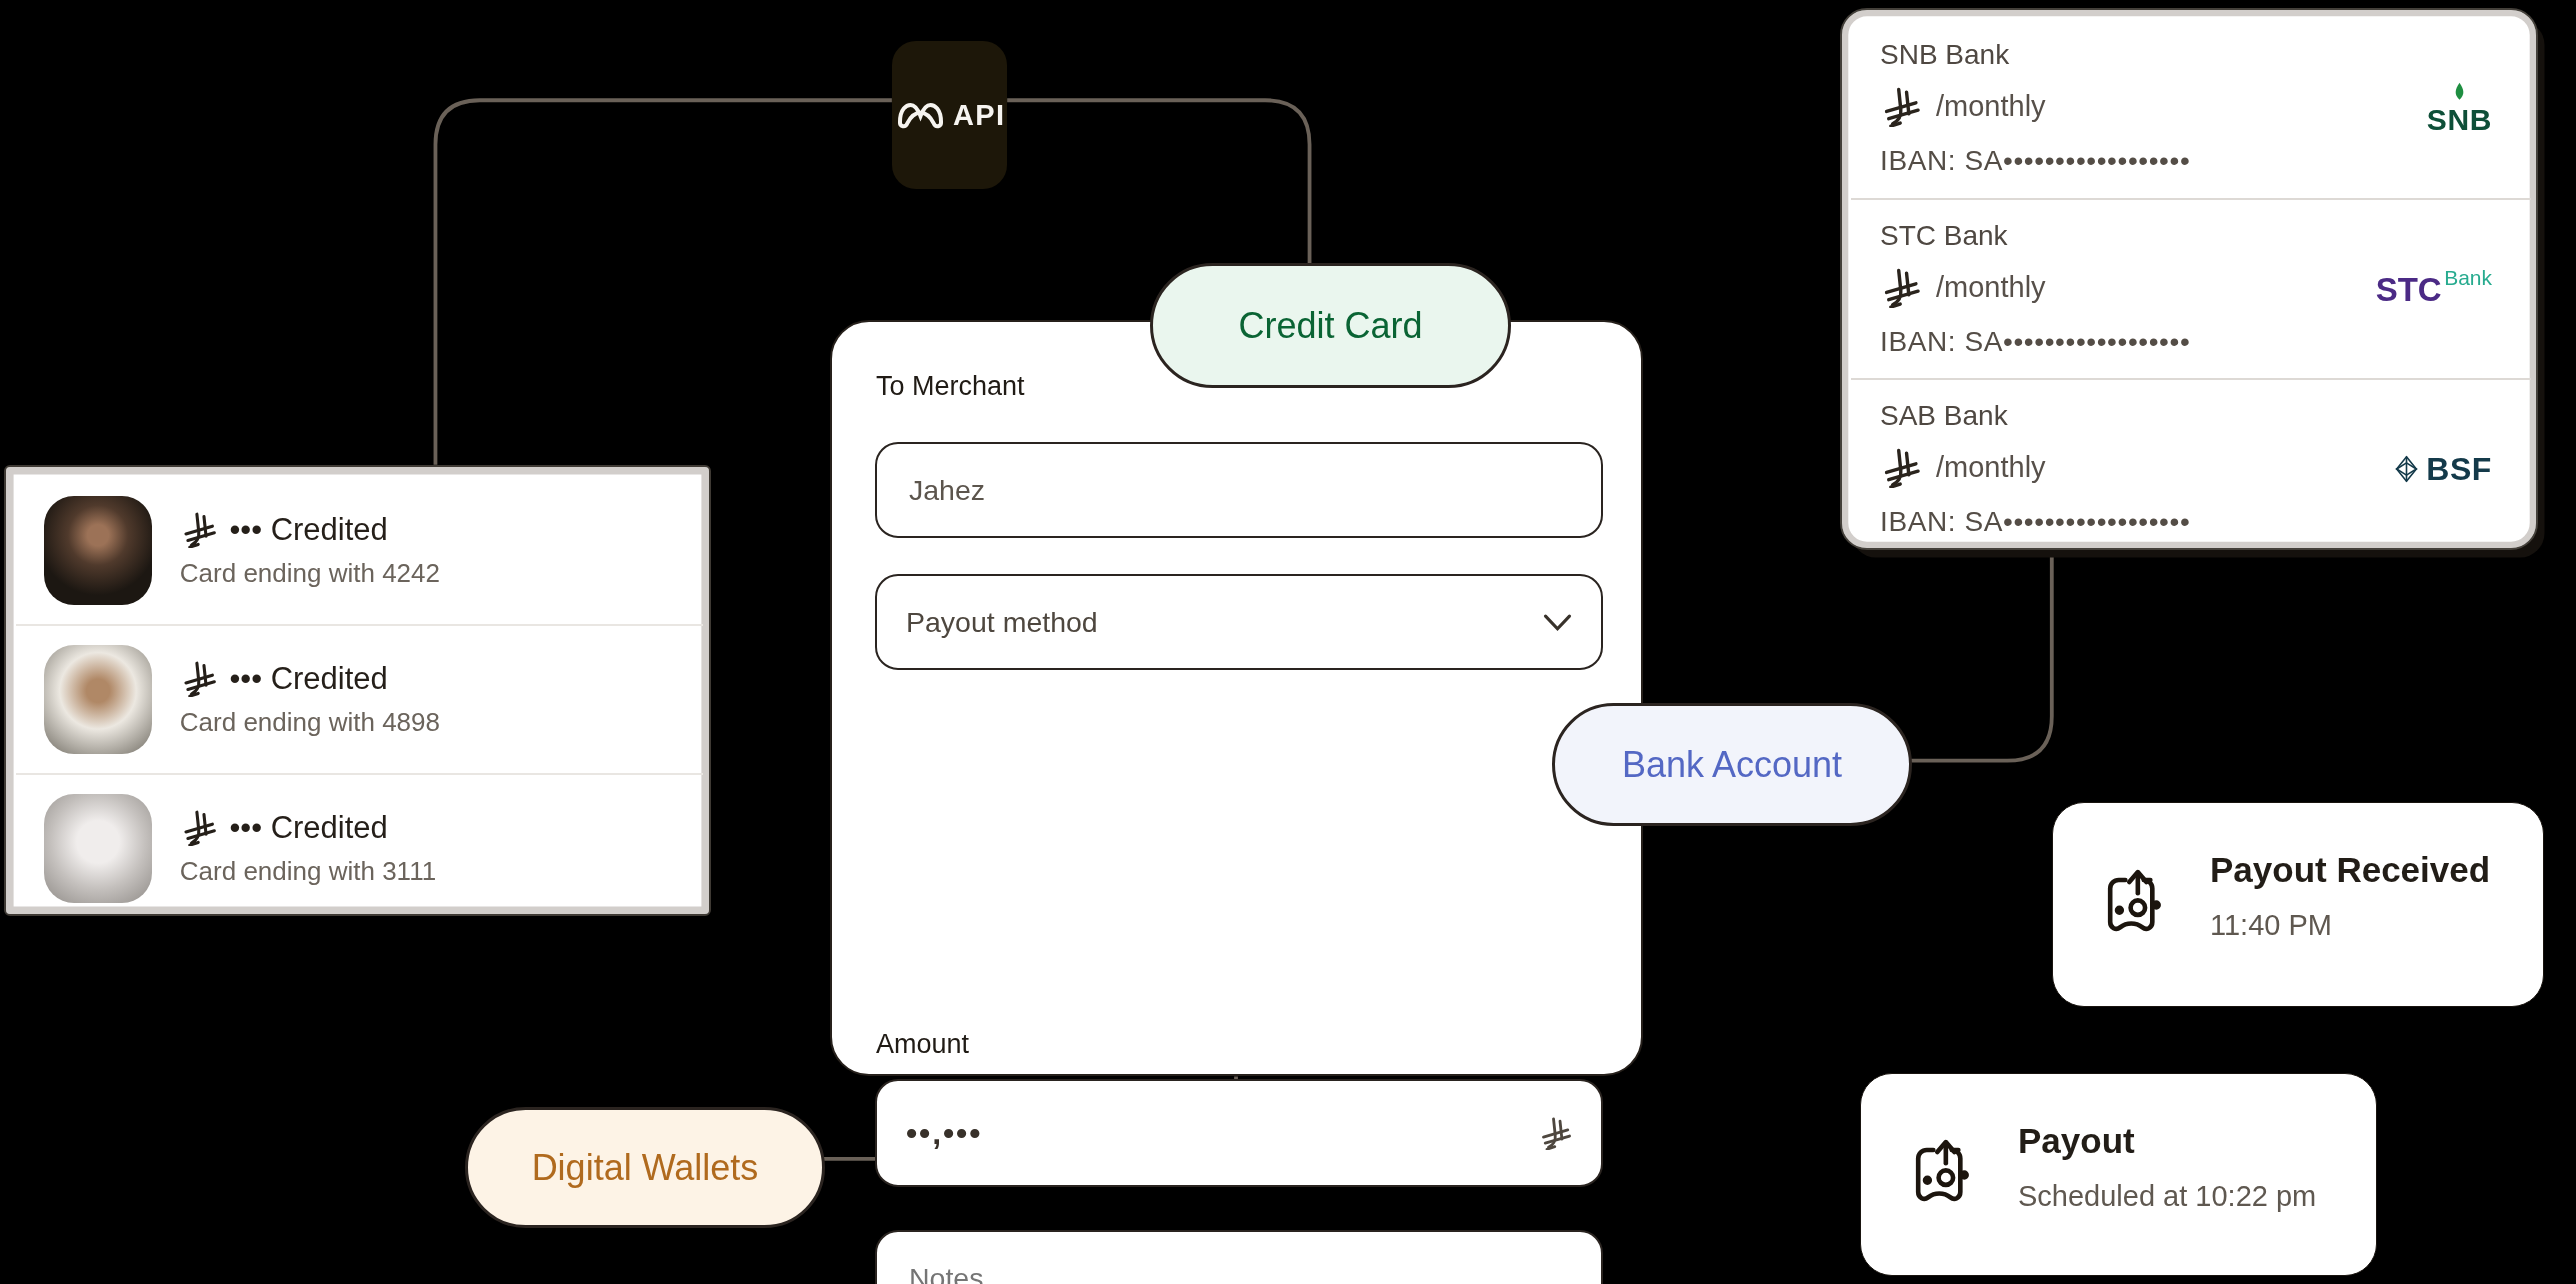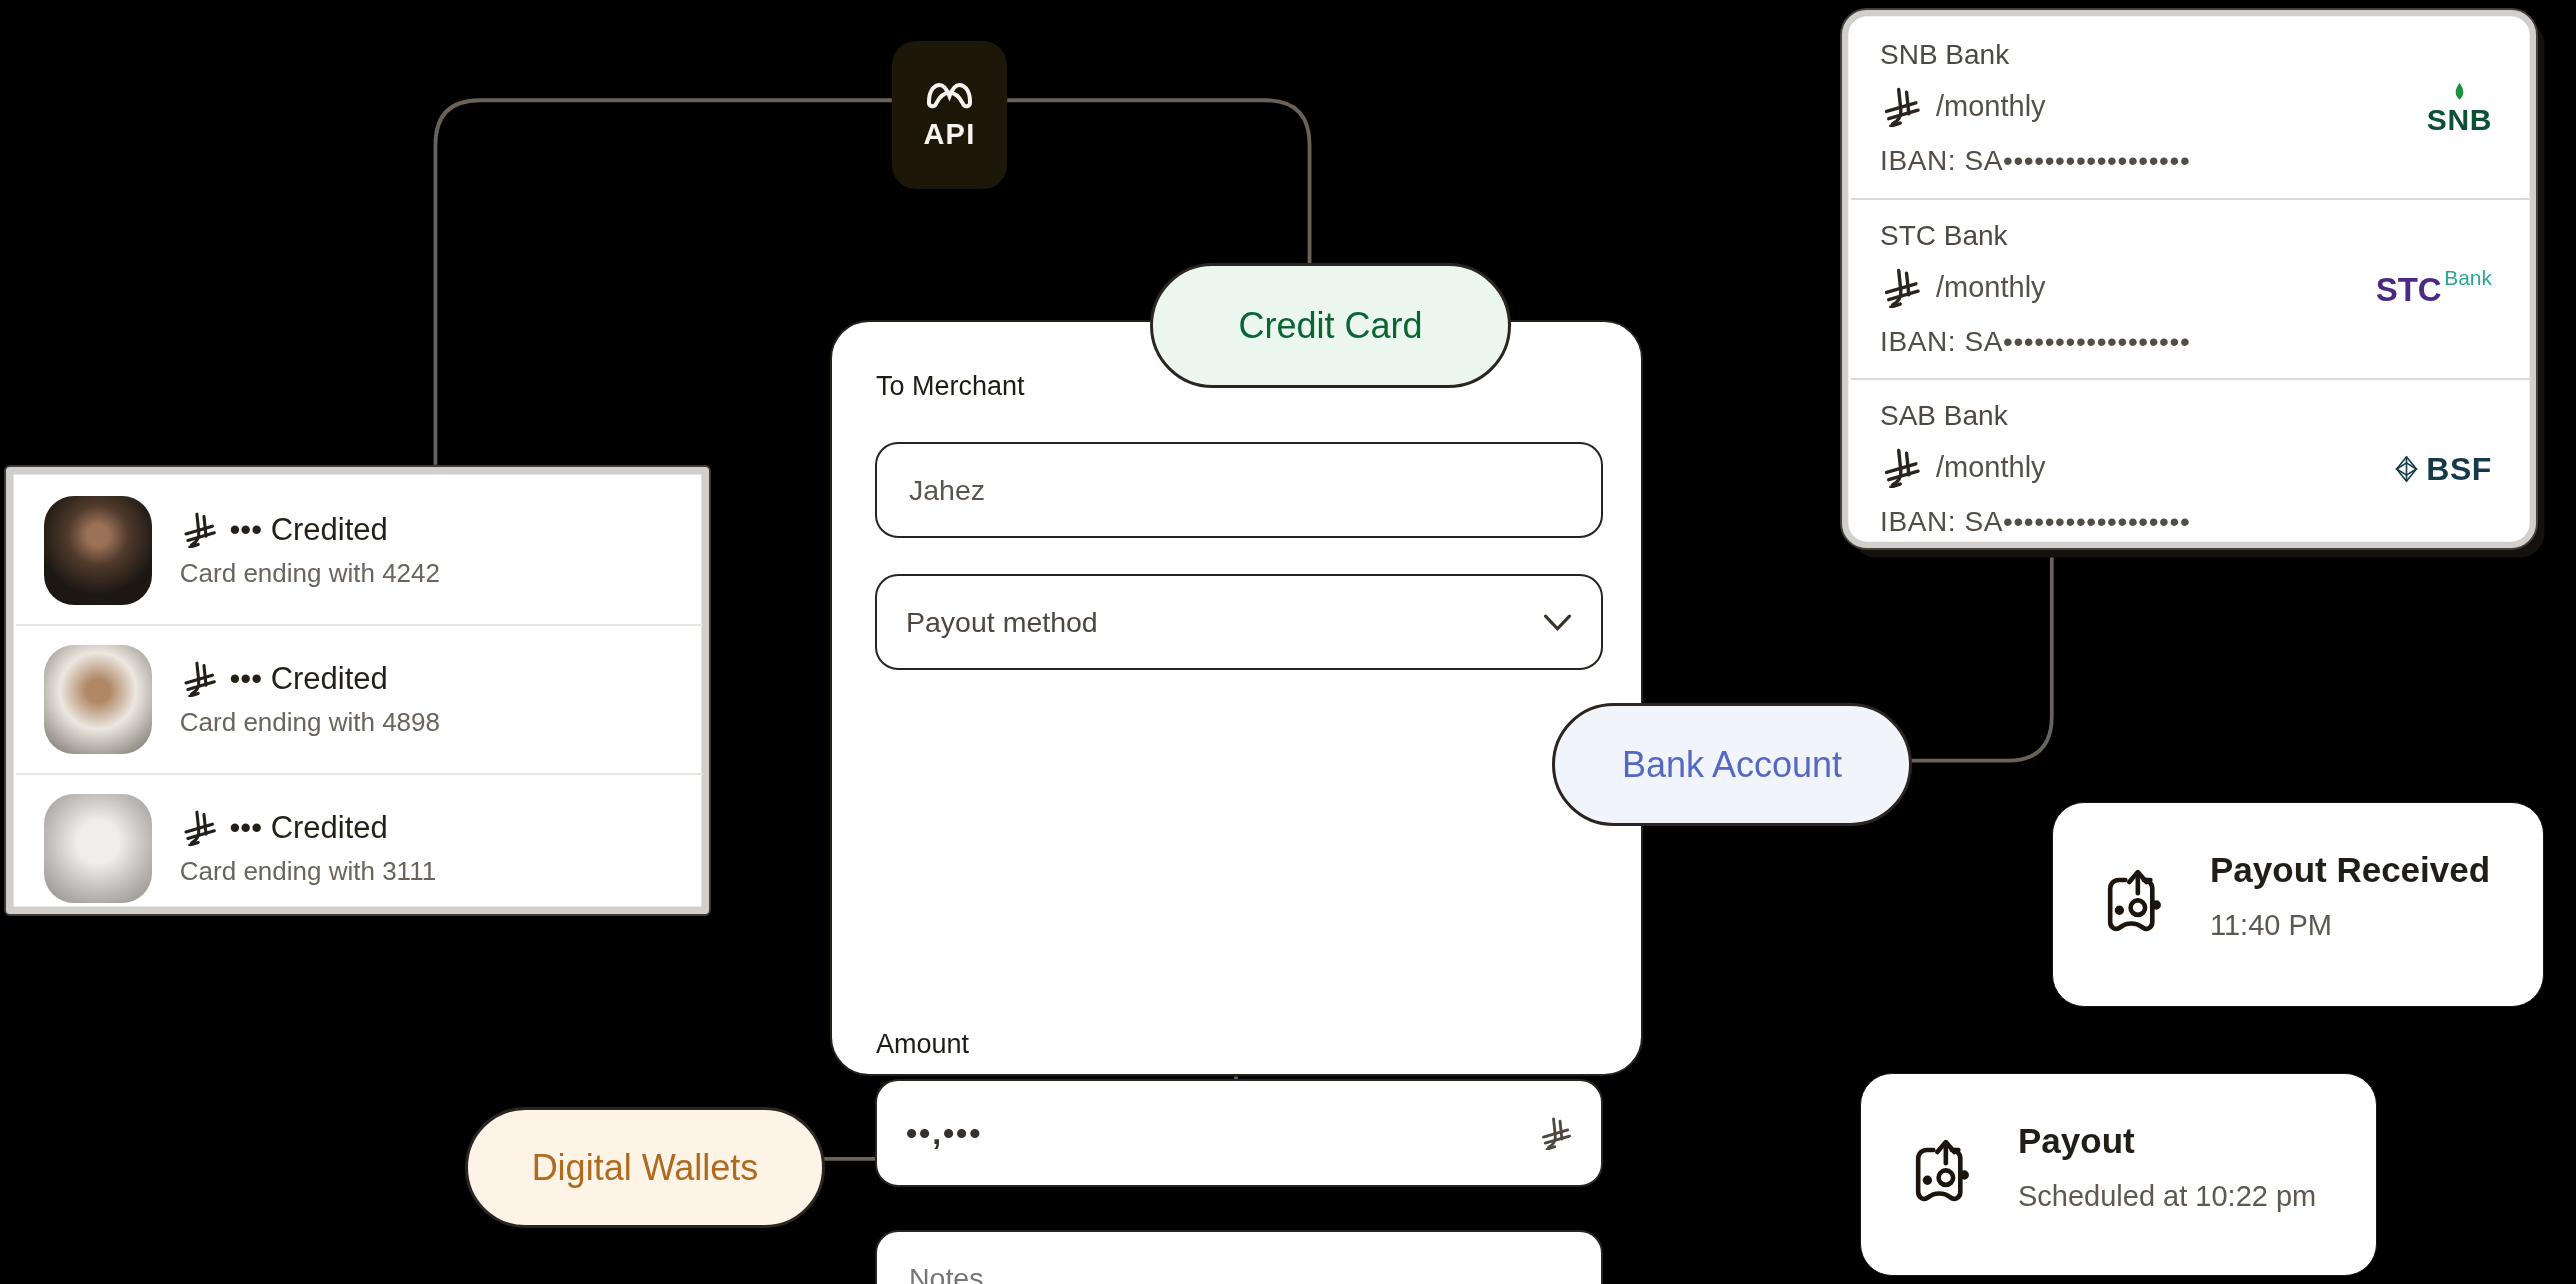--- a/index.html
+++ b/index.html
@@ -4,21 +4,21 @@
 <style>
   html,body{margin:0;padding:0;background:#000;}
   #canvas{position:relative;width:2576px;height:1285px;background:#000;overflow:hidden;
           font-family:"Liberation Sans",sans-serif;color:#241f19;}
 
   
   #wires{position:absolute;left:0;top:0;width:2576px;height:1285px;pointer-events:none;}
 
   
   .api-node{position:absolute;left:892px;top:41px;width:115px;height:148px;background:#1d1709;
-            border-radius:24px;display:flex;flex-direction:column;align-items:center;justify-content:center;gap:6.3px;}
+            border-radius:24px;display:flex;flex-direction:row;align-items:center;justify-content:center;gap:6.3px;}
   .api-node .logo{width:53px;height:33px;}
   .api-node .api-label{color:#f6f4f0;font-size:29px;font-weight:700;letter-spacing:1.3px;}
 
   
   .pill{position:absolute;display:flex;align-items:center;justify-content:center;
         border:3.8px solid #2b2420;border-radius:70px;font-size:36px;}
   .pill.credit{left:1150px;top:263px;width:355px;height:119px;background:#eaf6ee;color:#0a6434;}
   .pill.bank{left:1552px;top:703px;width:354px;height:117px;background:#f2f4fb;color:#5468c4;}
   .pill.wallet{left:465px;top:1107px;width:354px;height:115px;background:#fdf3e6;color:#b06a1e;}
 

